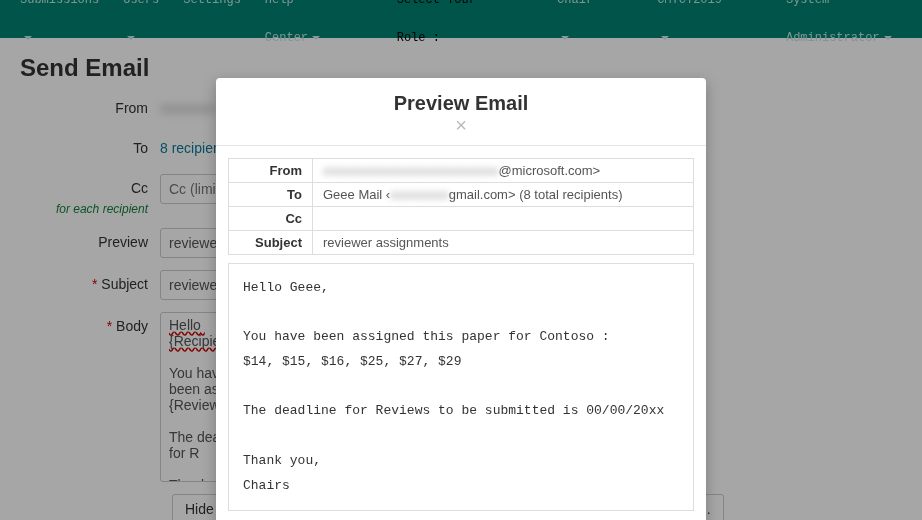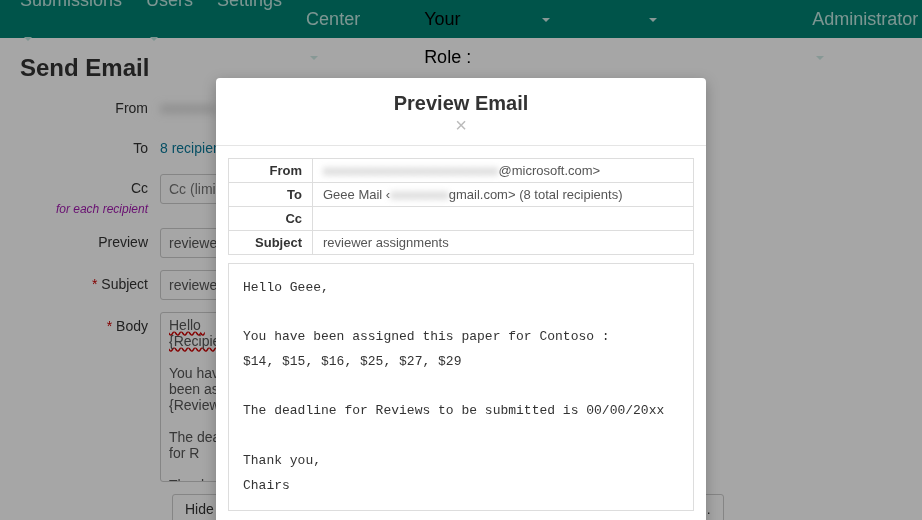--- a/index.html
+++ b/index.html
@@ -16,21 +16,22 @@
   }
 
   
   .navbar {
     background: #008272;
     height: 38px;
     display: flex;
     align-items: center;
     padding: 8px 8px;
     color: #b7e0da;
-    font-size: 18px;
+    font-size: 12px;
+    font-family: Liberation Mono, monospace;
   }
   .navbar .nav-left { display: flex; }
   .navbar .nav-right { display: flex; margin-left: auto; gap: 40px; }
   .nav-item {
     padding: 0 12px;
     line-height: 38px;
     cursor: pointer;
     color: #bfe6e0;
   }
   .nav-item.role-label { color: #000000; cursor: default; }
@@ -62,21 +63,21 @@
     width: 140px;
     text-align: right;
     padding-right: 12px;
     font-size: 14px;
     line-height: 28px;
   }
   .form-label .sub {
     display: block;
     font-size: 12px;
     font-style: italic;
-    color: #a21caf;
+    color: #15803d;
     line-height: 14px;
   }
   .form-control-wrap { flex: 1; }
   .static-text { line-height: 28px; color: #333; }
   .link-text { color: #0a7a9a; }
   .blurred {
     display: inline-block;
     filter: blur(4px);
     color: #999;
   }

